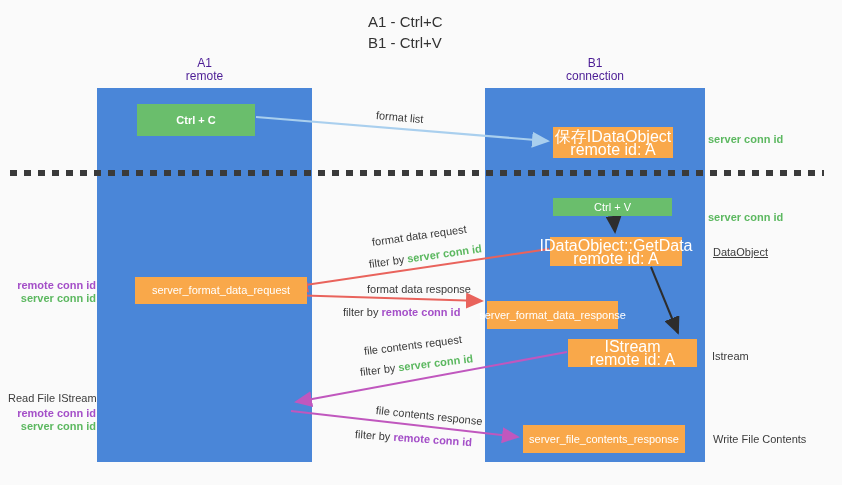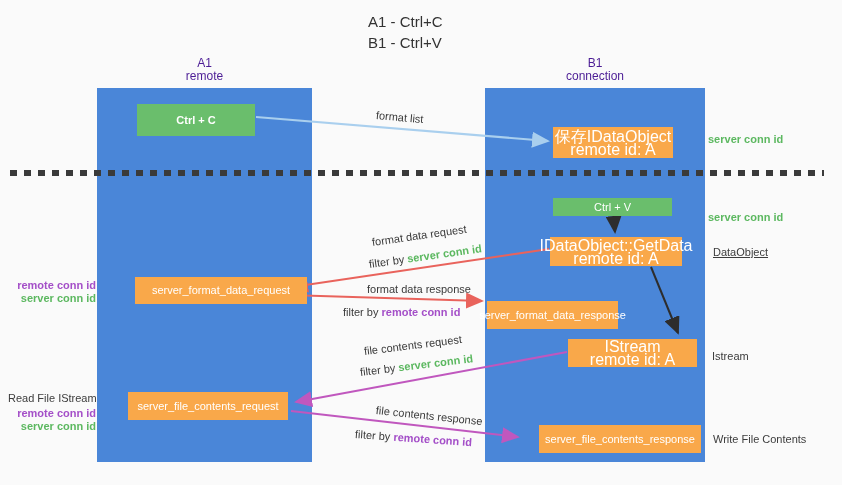--- a/index.html
+++ b/index.html
@@ -96,24 +96,21 @@
   <div class="abs node orange" style="left:135px; top:277px; width:172px; height:27px;">
     <span>server_format_data_request</span>
   </div>
   <div class="abs node orange" style="left:487px; top:289px; width:131px; height:28px;margin-top:12px;">
     <span>server_format_data_response</span>
   </div>
   <div class="abs node orange" style="left:568px; top:339px; width:129px; height:28px;">
     <span class="l2">IStream</span>
     <span class="l2">remote id: A</span>
   </div>
-  <div class="abs node orange" style="left:128px; top:392px; width:160px; height:28px;">
-    <span>server_file_contents_request</span>
-  </div>
-  <div class="abs node orange" style="left:523px; top:425px; width:162px; height:28px;margin-left:16px;">
+  <div class="abs node orange" style="left:523px; top:425px; width:162px; height:28px;">
     <span>server_file_contents_response</span>
   </div>
 
   <div class="abs sidelabel green-t" style="left:708px; top:133px;">server conn id</div>
   <div class="abs sidelabel green-t" style="left:708px; top:211px;">server conn id</div>
   <div class="abs sidelabel gray" style="left:713px; top:246px;text-decoration:underline;">DataObject</div>
   <div class="abs sidelabel gray" style="left:712px; top:350px;">Istream</div>
   <div class="abs sidelabel gray" style="left:713px; top:433px;text-align:right;">Write File Contents</div>
 
   <div class="abs sidelabel right-align" style="left:8px; top:279px; width:88px;">

